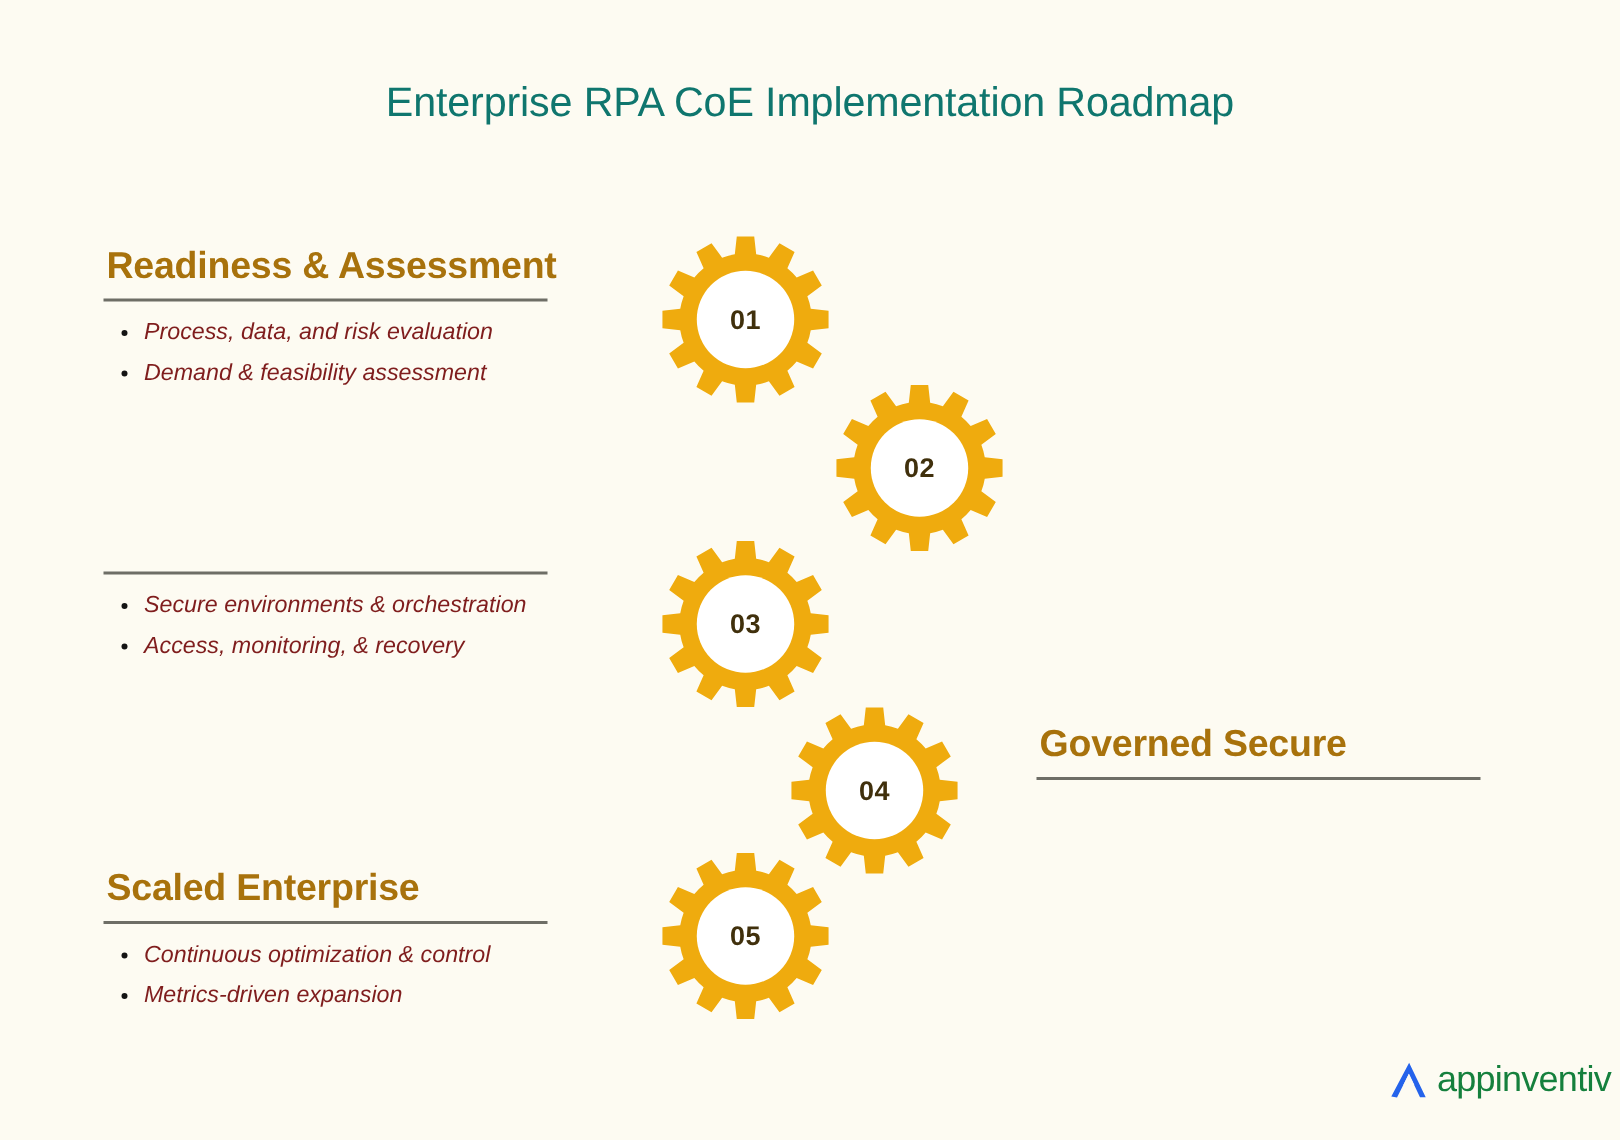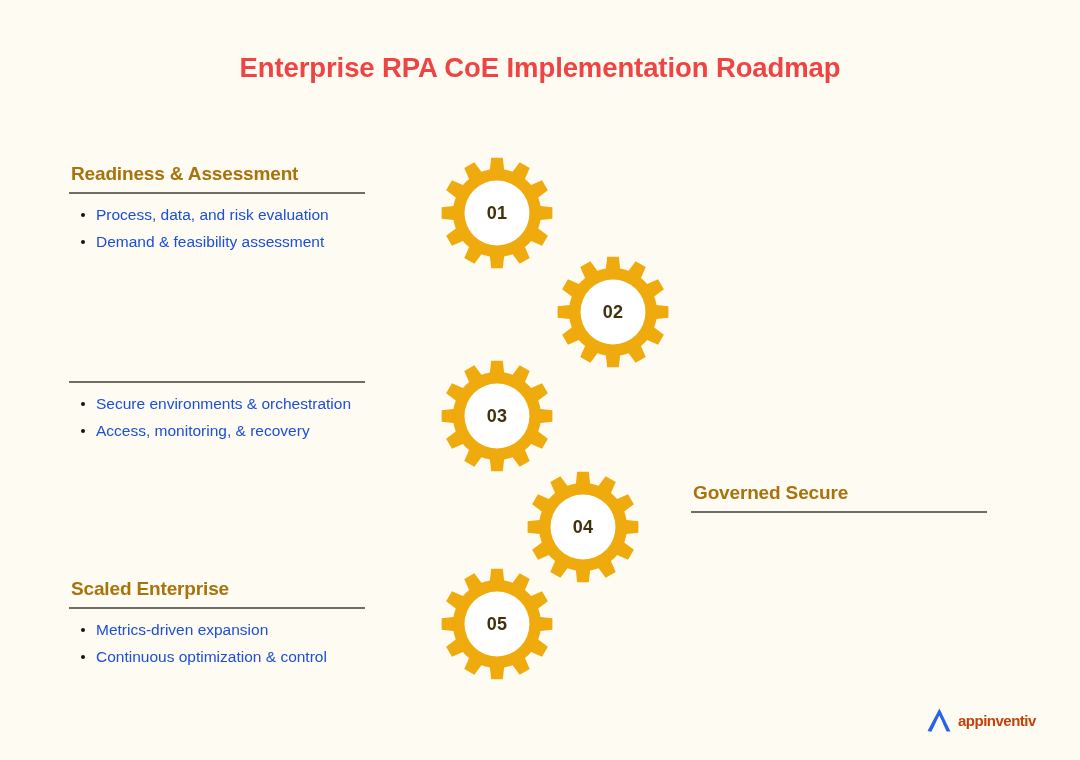--- a/index.html
+++ b/index.html
@@ -23,56 +23,57 @@
   }
 
   
   .title {
     position: absolute;
     top: 52px;
     left: 0;
     width: 1080px;
     text-align: center;
     font-size: 27.5px;
-    font-weight: bold;
-    color: #ef4444;
+    font-weight: normal;
+    color: #0f766e;
     letter-spacing: -0.1px;
     white-space: nowrap;
   }
 
   
   .block {
     position: absolute;
   }
   .block-heading {
-    font-size: 19px;
+    font-size: 25px;
     font-weight: bold;
     color: #A8720C;
     letter-spacing: -0.15px;
     white-space: nowrap;
     margin: 0 0 7px 2px;
   }
   .block-rule {
     height: 2px;
     background: #6E6E66;
     margin-bottom: 13px;
   }
   .block-list {
     list-style: none;
     margin: 0;
     padding: 0;
   }
   .block-list li {
     position: relative;
     font-size: 15.5px;
-    color: #1d4ed8;
+    color: #7f1d1d;
     line-height: 1.0;
     padding-left: 27px;
     margin-bottom: 11px;
     white-space: nowrap;
+    font-style: italic;
   }
   .block-list li::before {
     content: "";
     position: absolute;
     left: 12px;
     top: 6px;
     width: 4px;
     height: 4px;
     border-radius: 50%;
     background: #141414;
@@ -124,23 +125,23 @@
   .logo {
     position: absolute;
     left: 922px;
     top: 703px;
     display: flex;
     align-items: center;
     gap: 2px;
   }
   .logo-mark { display: block; }
   .logo-text {
-    font-size: 15px;
-    font-weight: 700;
-    color: #c2410c;
+    font-size: 24px;
+    font-weight: 400;
+    color: #15803d;
     letter-spacing: -0.5px;
     line-height: 1;
   }
 </style>
 </head>
 <body>
 
 <div id="infographic">
 
   <div class="title">Enterprise RPA CoE Implementation Roadmap</div>
@@ -165,22 +166,22 @@
 
   <div class="block right b4">
     <div class="block-heading">Governed Secure</div>
     <div class="block-rule"></div>
   </div>
 
   <div class="block left b5">
     <div class="block-heading">Scaled Enterprise</div>
     <div class="block-rule"></div>
     <ul class="block-list">
+      <li>Continuous optimization &amp; control</li>
       <li>Metrics-driven expansion</li>
-      <li>Continuous optimization &amp; control</li>
     </ul>
   </div>
 
   <div class="gear g1">
     <svg viewBox="0 0 200 200">
       <path class="gear-body" d="M87.72 25.00 L89.97 4.53 L110.03 4.53 L112.28 25.00 A 76 76 0 0 1 126.86 28.91 L126.86 28.91 L139.05 12.30 L156.43 22.33 L148.14 41.19 A 76 76 0 0 1 158.81 51.86 L158.81 51.86 L177.67 43.57 L187.70 60.95 L171.09 73.14 A 76 76 0 0 1 175.00 87.72 L175.00 87.72 L195.47 89.97 L195.47 110.03 L175.00 112.28 A 76 76 0 0 1 171.09 126.86 L171.09 126.86 L187.70 139.05 L177.67 156.43 L158.81 148.14 A 76 76 0 0 1 148.14 158.81 L148.14 158.81 L156.43 177.67 L139.05 187.70 L126.86 171.09 A 76 76 0 0 1 112.28 175.00 L112.28 175.00 L110.03 195.47 L89.97 195.47 L87.72 175.00 A 76 76 0 0 1 73.14 171.09 L73.14 171.09 L60.95 187.70 L43.57 177.67 L51.86 158.81 A 76 76 0 0 1 41.19 148.14 L41.19 148.14 L22.33 156.43 L12.30 139.05 L28.91 126.86 A 76 76 0 0 1 25.00 112.28 L25.00 112.28 L4.53 110.03 L4.53 89.97 L25.00 87.72 A 76 76 0 0 1 28.91 73.14 L28.91 73.14 L12.30 60.95 L22.33 43.57 L41.19 51.86 A 76 76 0 0 1 51.86 41.19 L51.86 41.19 L43.57 22.33 L60.95 12.30 L73.14 28.91 A 76 76 0 0 1 87.72 25.00 Z" fill="#EFAB0E"></path>
       <circle cx="100" cy="100" r="56" fill="#FFFFFF"></circle>
     </svg>
     <div class="gear-label">01</div>
   </div>

